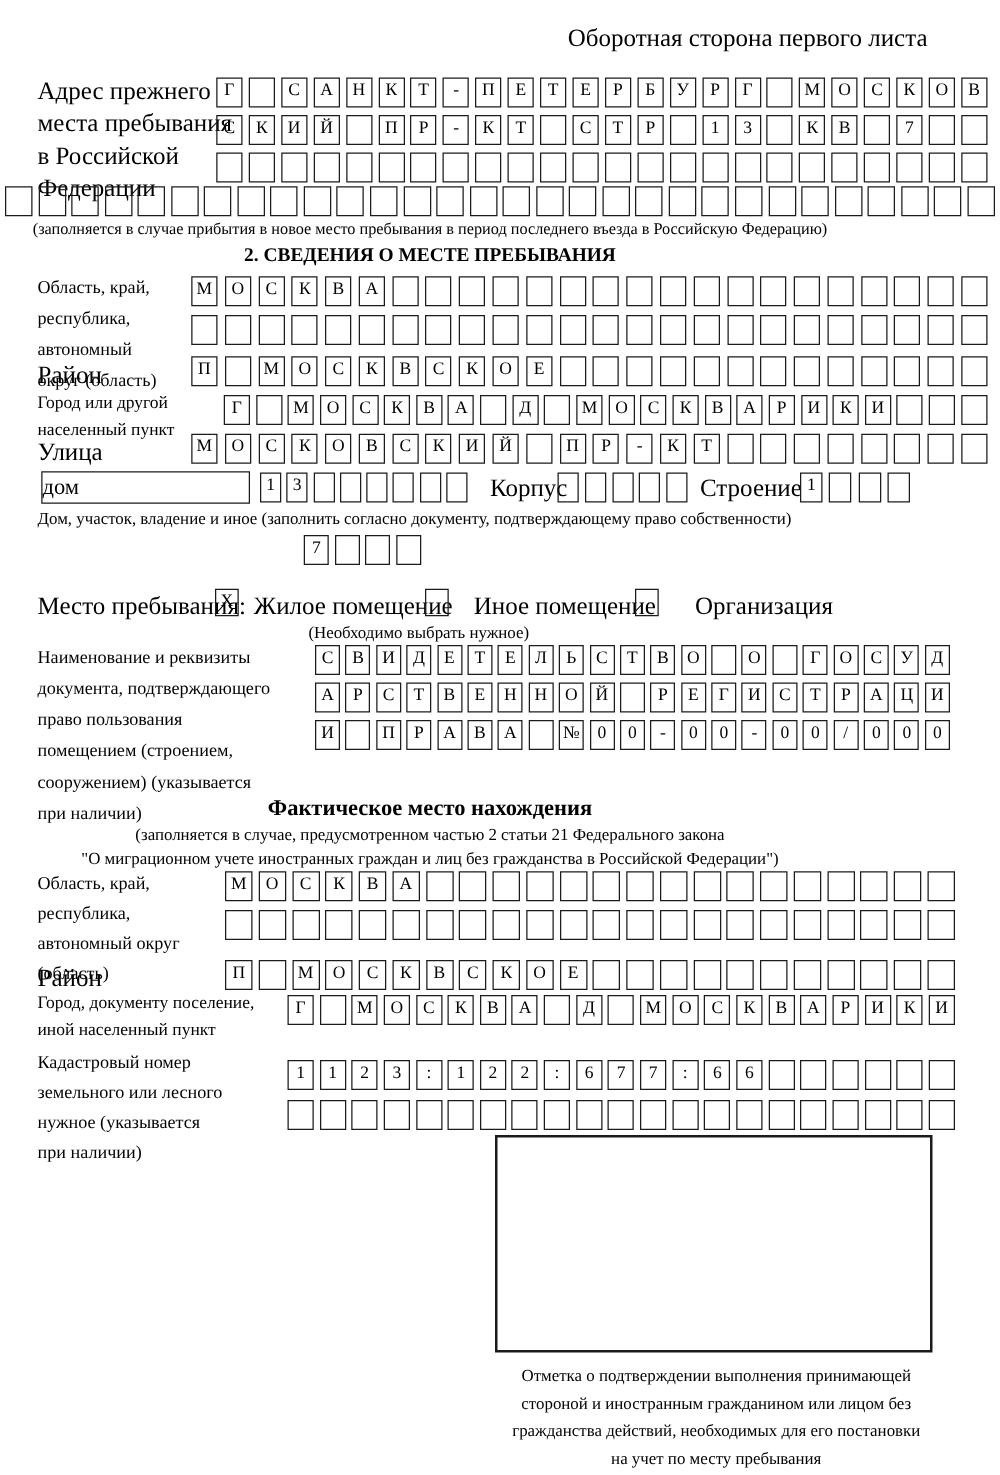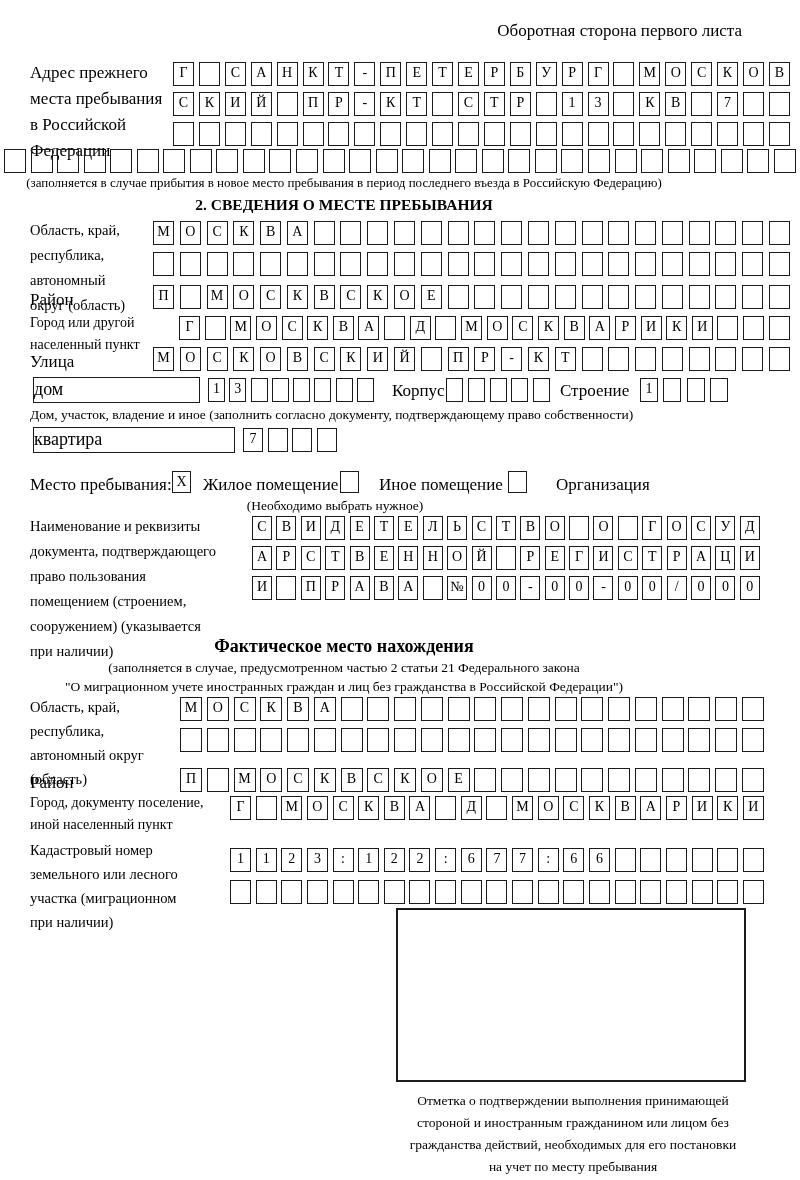--- a/index.html
+++ b/index.html
@@ -2,21 +2,21 @@
 <html><head>
 <meta charset="utf-8">
 <style>
   html,body { margin:0; padding:0; background:#ffffff; }
   .page {
     position:relative; width:800px; height:1180px; background:#ffffff;
     font-family:"Liberation Serif","DejaVu Serif",serif; color:#000;
     overflow:hidden;
   }
   .abs { position:absolute; }
-  .lbl { font-size:17px; line-height:26px; white-space:nowrap; }
+  .lbl { font-size:20px; line-height:26px; white-space:nowrap; }
   .lbl25 { font-size:14.5px; line-height:25px; white-space:nowrap; }
   .lbl24 { font-size:14.5px; line-height:24px; white-space:nowrap; }
   .lbl22 { font-size:14px; line-height:22px; white-space:nowrap; }
   .note { font-size:13px; white-space:nowrap; }
   .note135 { font-size:13.5px; white-space:nowrap; }
   .center { left:0; width:688px; text-align:center; }
   .bold { font-weight:bold; }
   .cellrow { display:flex; justify-content:space-between; }
   .cellrow .cell {
     box-sizing:border-box; flex:0 0 auto;
@@ -329,21 +329,20 @@
     </div>
   <div class="abs lbl" style="left:560px; top:378px;">Строение</div>
   <div class="abs cellrow" style="left:640px; top:378px; width:88px; --cw:18px;">
       <span class="cell">1</span>
       <span class="cell"></span>
       <span class="cell"></span>
       <span class="cell"></span>
     </div>
   <div class="abs note135" style="left:30px; top:407px;">Дом, участок, владение и иное (заполнить согласно документу, подтверждающему право собственности)</div>
 
-  <div class="abs wbox" style="left:33px; top:427px; width:202px;">квартира</div>
   <div class="abs cellrow" style="left:243px; top:428px; width:94px; --cw:20px;">
       <span class="cell">7</span>
       <span class="cell"></span>
       <span class="cell"></span>
       <span class="cell"></span>
     </div>
 
   <div class="abs lbl" style="left:30px; top:472px;">Место пребывания:</div>
   <div class="abs chk" style="left:172px; top:471px;">X</div>
   <div class="abs lbl" style="left:203px; top:472px;">Жилое помещение</div>
@@ -540,21 +539,21 @@
       <span class="cell">А</span>
       <span class="cell">Р</span>
       <span class="cell">И</span>
       <span class="cell">К</span>
       <span class="cell">И</span>
     </div>
 
   <div class="abs" style="left:30px; top:838px;">
     <div class="lbl24">Кадастровый номер</div>
     <div class="lbl24">земельного или лесного</div>
-    <div class="lbl24">участка (миграционном</div>
+    <div class="lbl24">нужное (указывается</div>
     <div class="lbl24">при наличии)</div>
   </div>
   <div class="abs cellrow" style="left:230px; top:848px; width:534px; --cw:21px;">
       <span class="cell">1</span>
       <span class="cell">1</span>
       <span class="cell">2</span>
       <span class="cell">3</span>
       <span class="cell">:</span>
       <span class="cell">1</span>
       <span class="cell">2</span>

